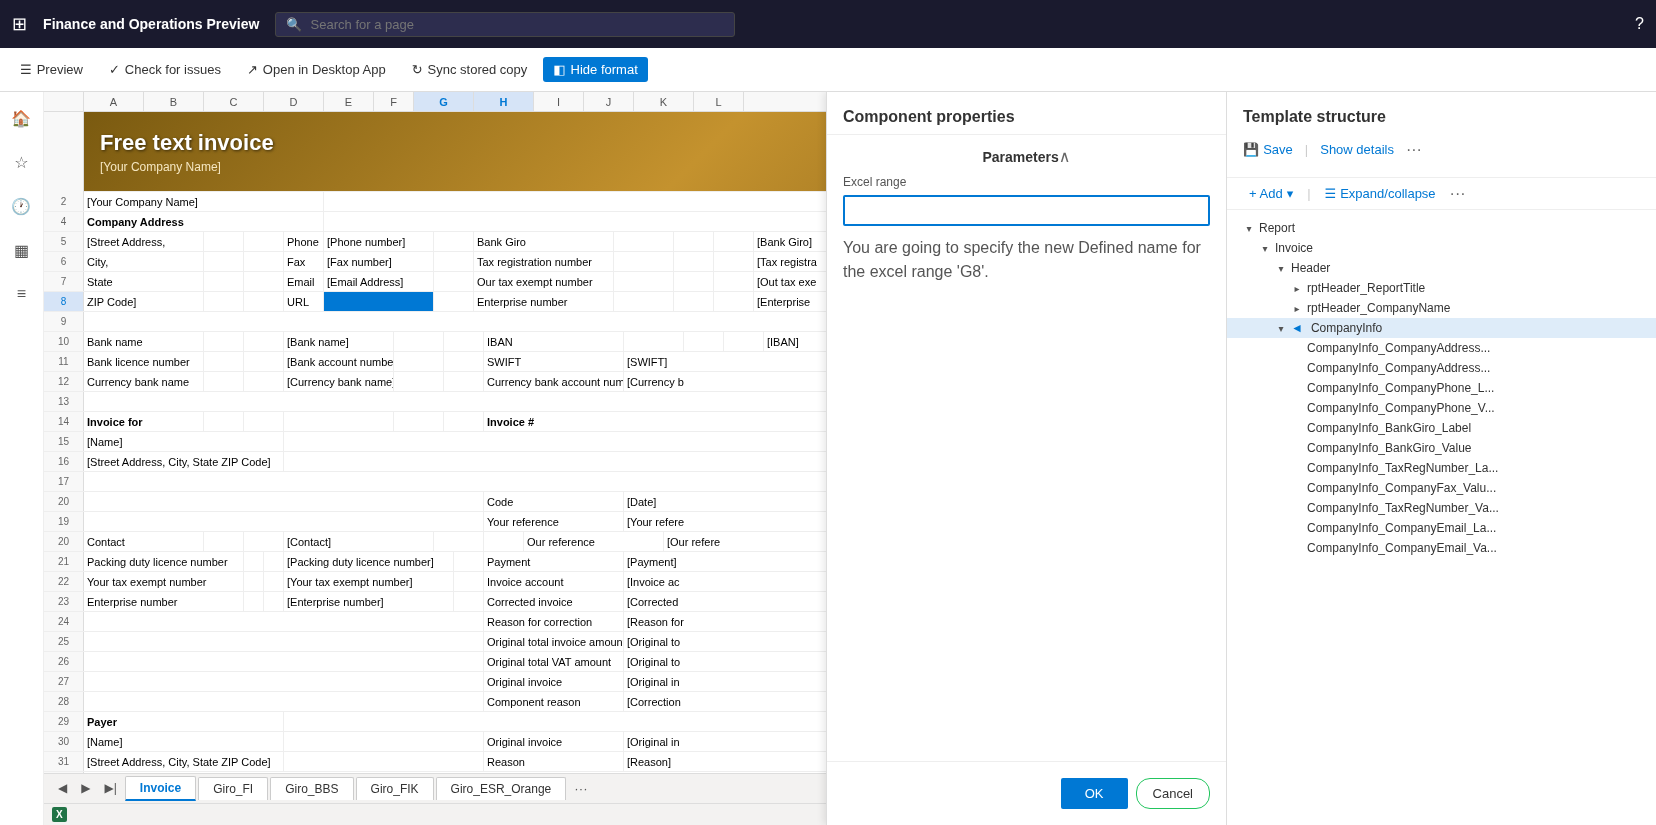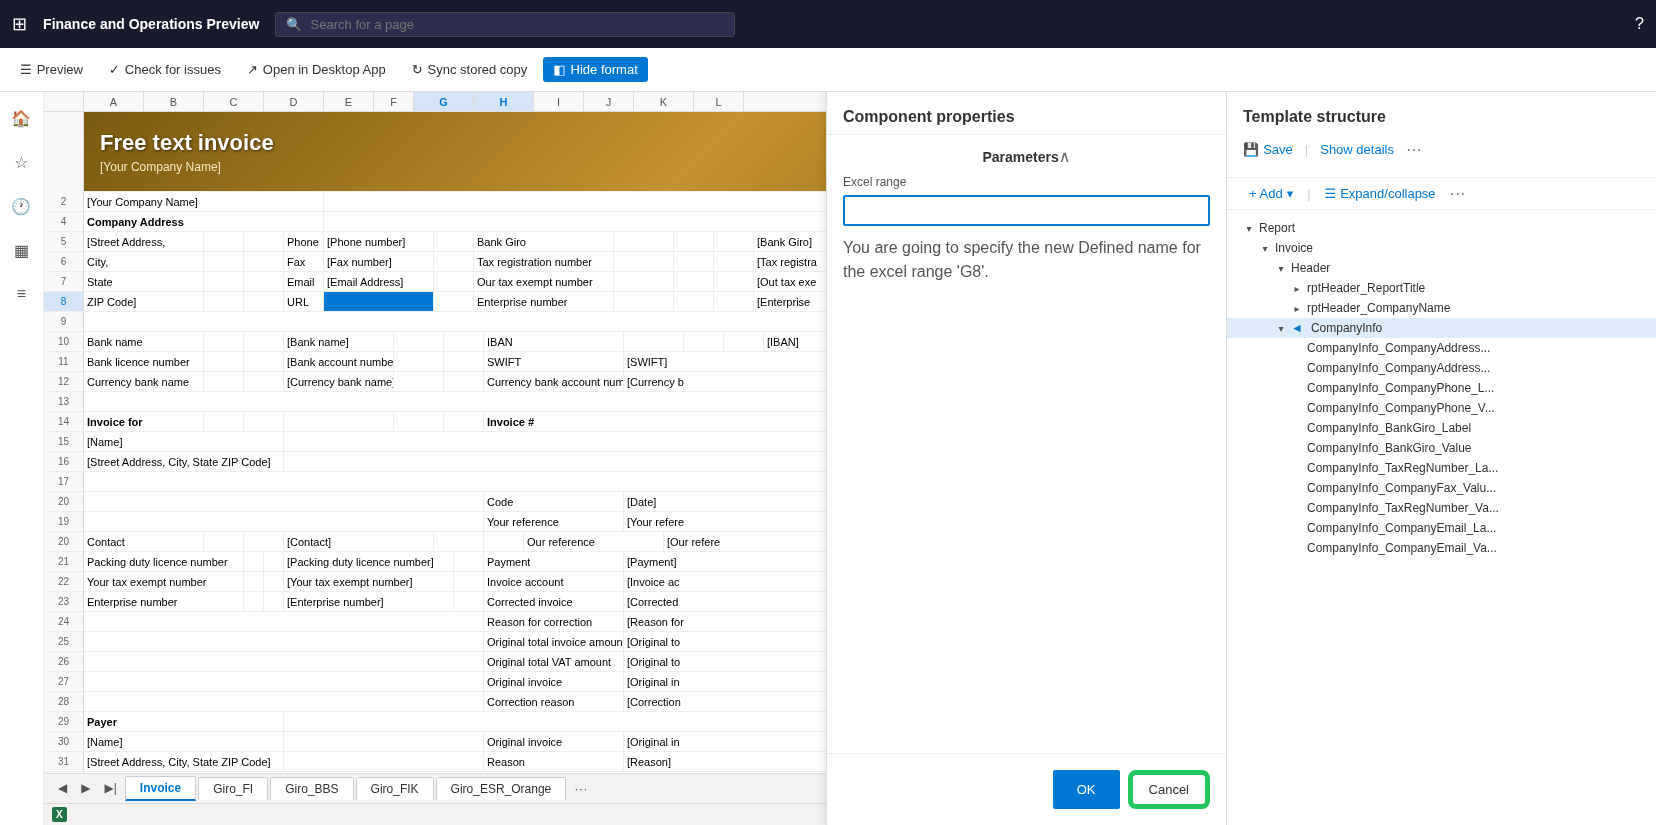--- a/index.html
+++ b/index.html
@@ -232,23 +232,23 @@
       color: #fff;
       border: none;
       padding: 7px 24px;
       border-radius: 2px;
       cursor: pointer;
       font-size: 13px;
     }
     .btn-cancel {
       background: #fff;
       color: #333;
-      border: 5px solid #22c55e;
+      border: 1px solid #22c55e;
       padding: 7px 16px;
-      border-radius: 8px;
+      border-radius: 14px;
       cursor: pointer;
       font-size: 13px;
     }
 
     
     .template-panel {
       width: 430px;
       background: #fff;
       border-left: 1px solid #ddd;
       display: flex;
@@ -719,21 +719,21 @@
         <div class="ss-row">
           <div class="ss-rn">27</div>
           <div class="ss-cell" style="width:400px"></div>
           <div class="ss-cell" style="width:140px">Original invoice</div>
           <div class="ss-cell" style="flex:1">[Original in</div>
         </div>
 
         <div class="ss-row">
           <div class="ss-rn">28</div>
           <div class="ss-cell" style="width:400px"></div>
-          <div class="ss-cell" style="width:140px">Correction reason</div>
+          <div class="ss-cell" style="width:140px">Component reason</div>
           <div class="ss-cell" style="flex:1">[Correction</div>
         </div>
 
         <div class="ss-row">
           <div class="ss-rn">29</div>
           <div class="ss-cell bold" style="width:200px">Payer</div>
           <div class="ss-cell" style="flex:1"></div>
         </div>
 
         <div class="ss-row">

